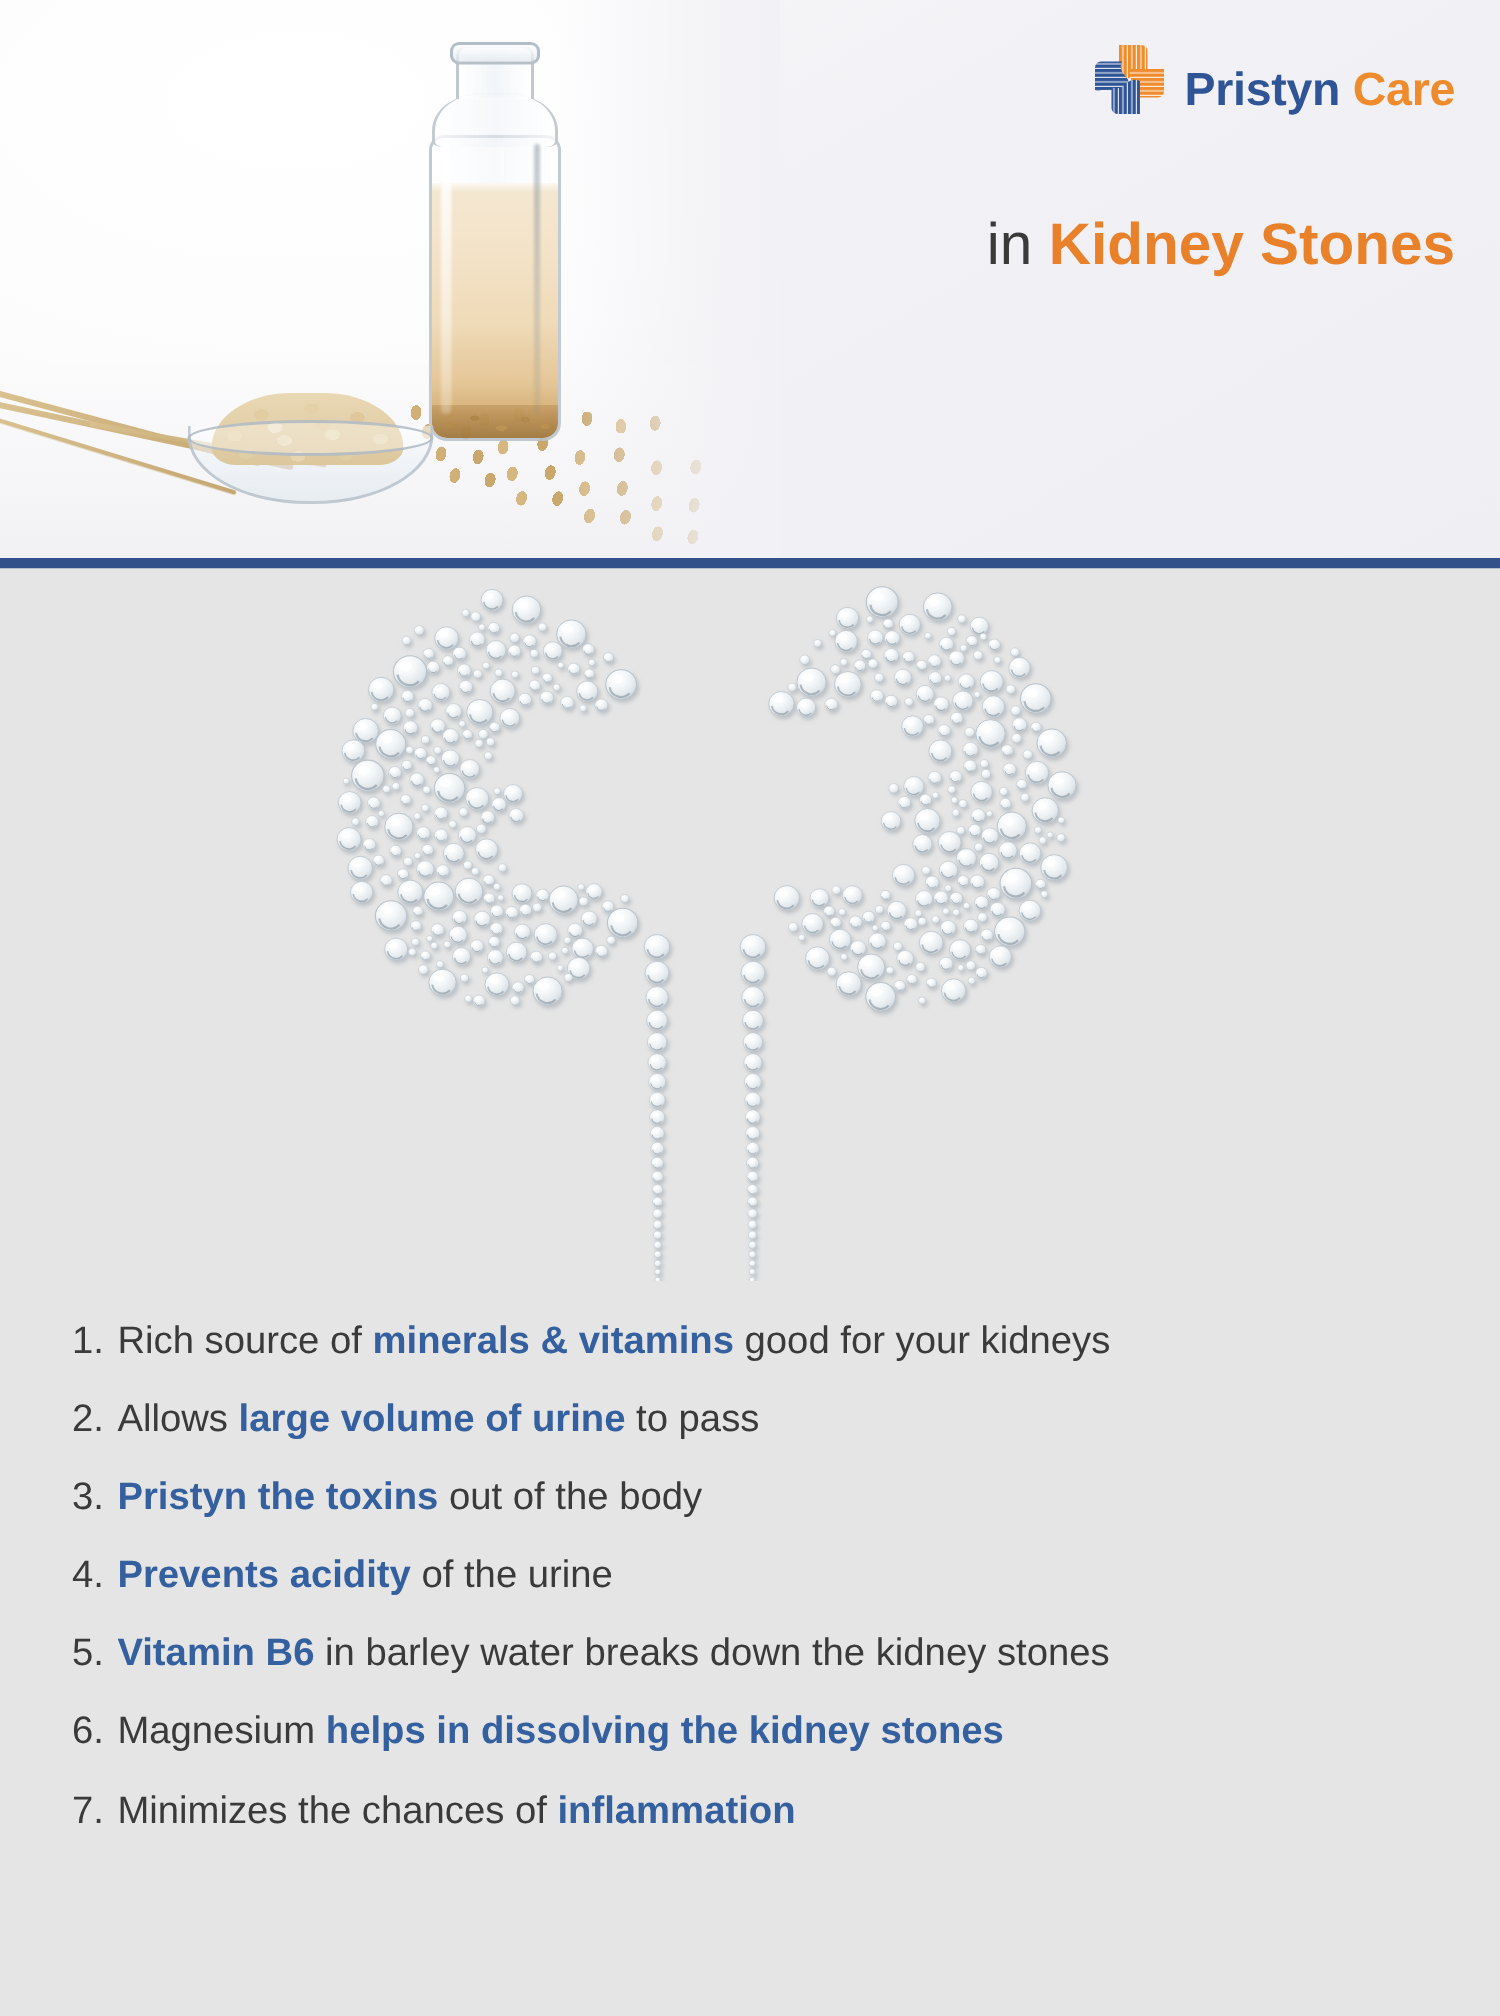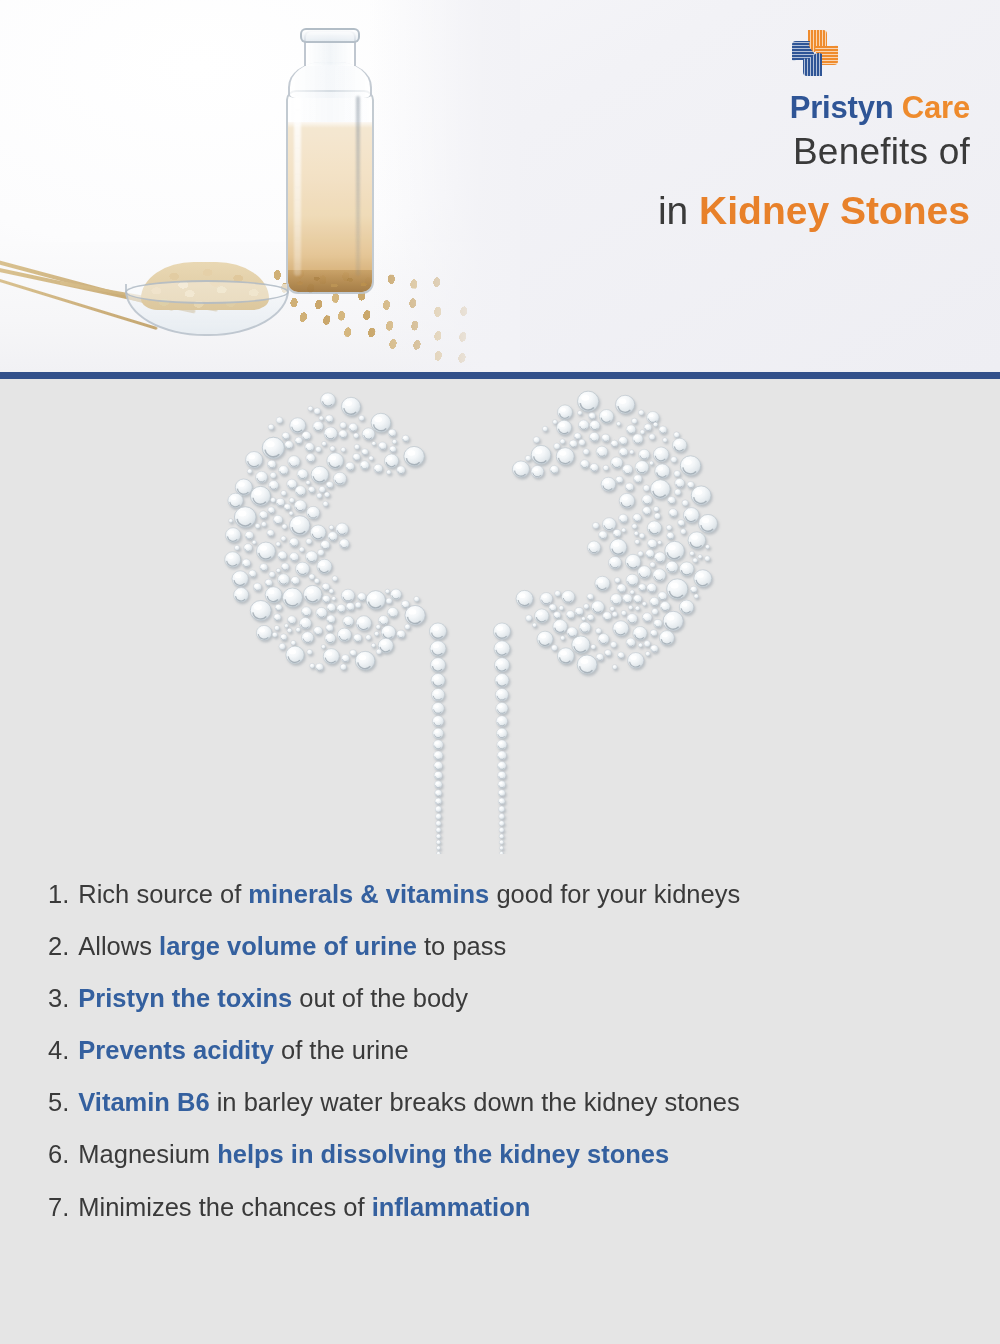--- a/index.html
+++ b/index.html
@@ -220,23 +220,22 @@
   .wheat-ear.w1 { left: 272px; top: 278px; width: 215px; transform: rotate(8deg); }
   .wheat-ear.w2 { left: 282px; top: 292px; width: 205px; transform: rotate(12deg); }
   .wheat-ear.w3 { left: 292px; top: 306px; width: 195px; transform: rotate(15deg); }
   .wheat-ear.w4 { left: 266px; top: 268px; width: 190px; transform: rotate(3deg); height: 13px; }
 
   
   .logo-wrap {
     position: absolute;
     right: 30px; top: 28px;
     display: flex;
-    align-items: flex-start;
+    align-items: flex-end;
     gap: 12px;
-    flex-direction: column;
   }
   .logo-mark {
     width: 50px; height: 50px;
     flex: 0 0 auto;
   }
   .logo-text {
     font-size: 31px;
     font-weight: bold;
     letter-spacing: -0.2px;
     white-space: nowrap;
@@ -396,21 +395,20 @@
 
         <path d="M64 96 h-30 a8 8 0 0 1 -8 -8 v-28 q10 5 19 -4 q9 -9 19 -4 v36 a8 8 0 0 1 0 0 z" fill="url(#strBv)"></path>
       </svg>
       <div class="logo-text">
         <span class="w1c">Pristyn</span>
         <span class="w2c">Care</span>
       </div>
     </div>
 
     <div class="title-block">
-      <div class="title-line1">Benefits of</div>
       <div class="title-line3">
         <span class="in-word">in</span>
         <span class="strong-orange">Kidney Stones</span>
       </div>
     </div>
   </div>
 
   <div class="divider"></div>
 
   <div class="body-area">

